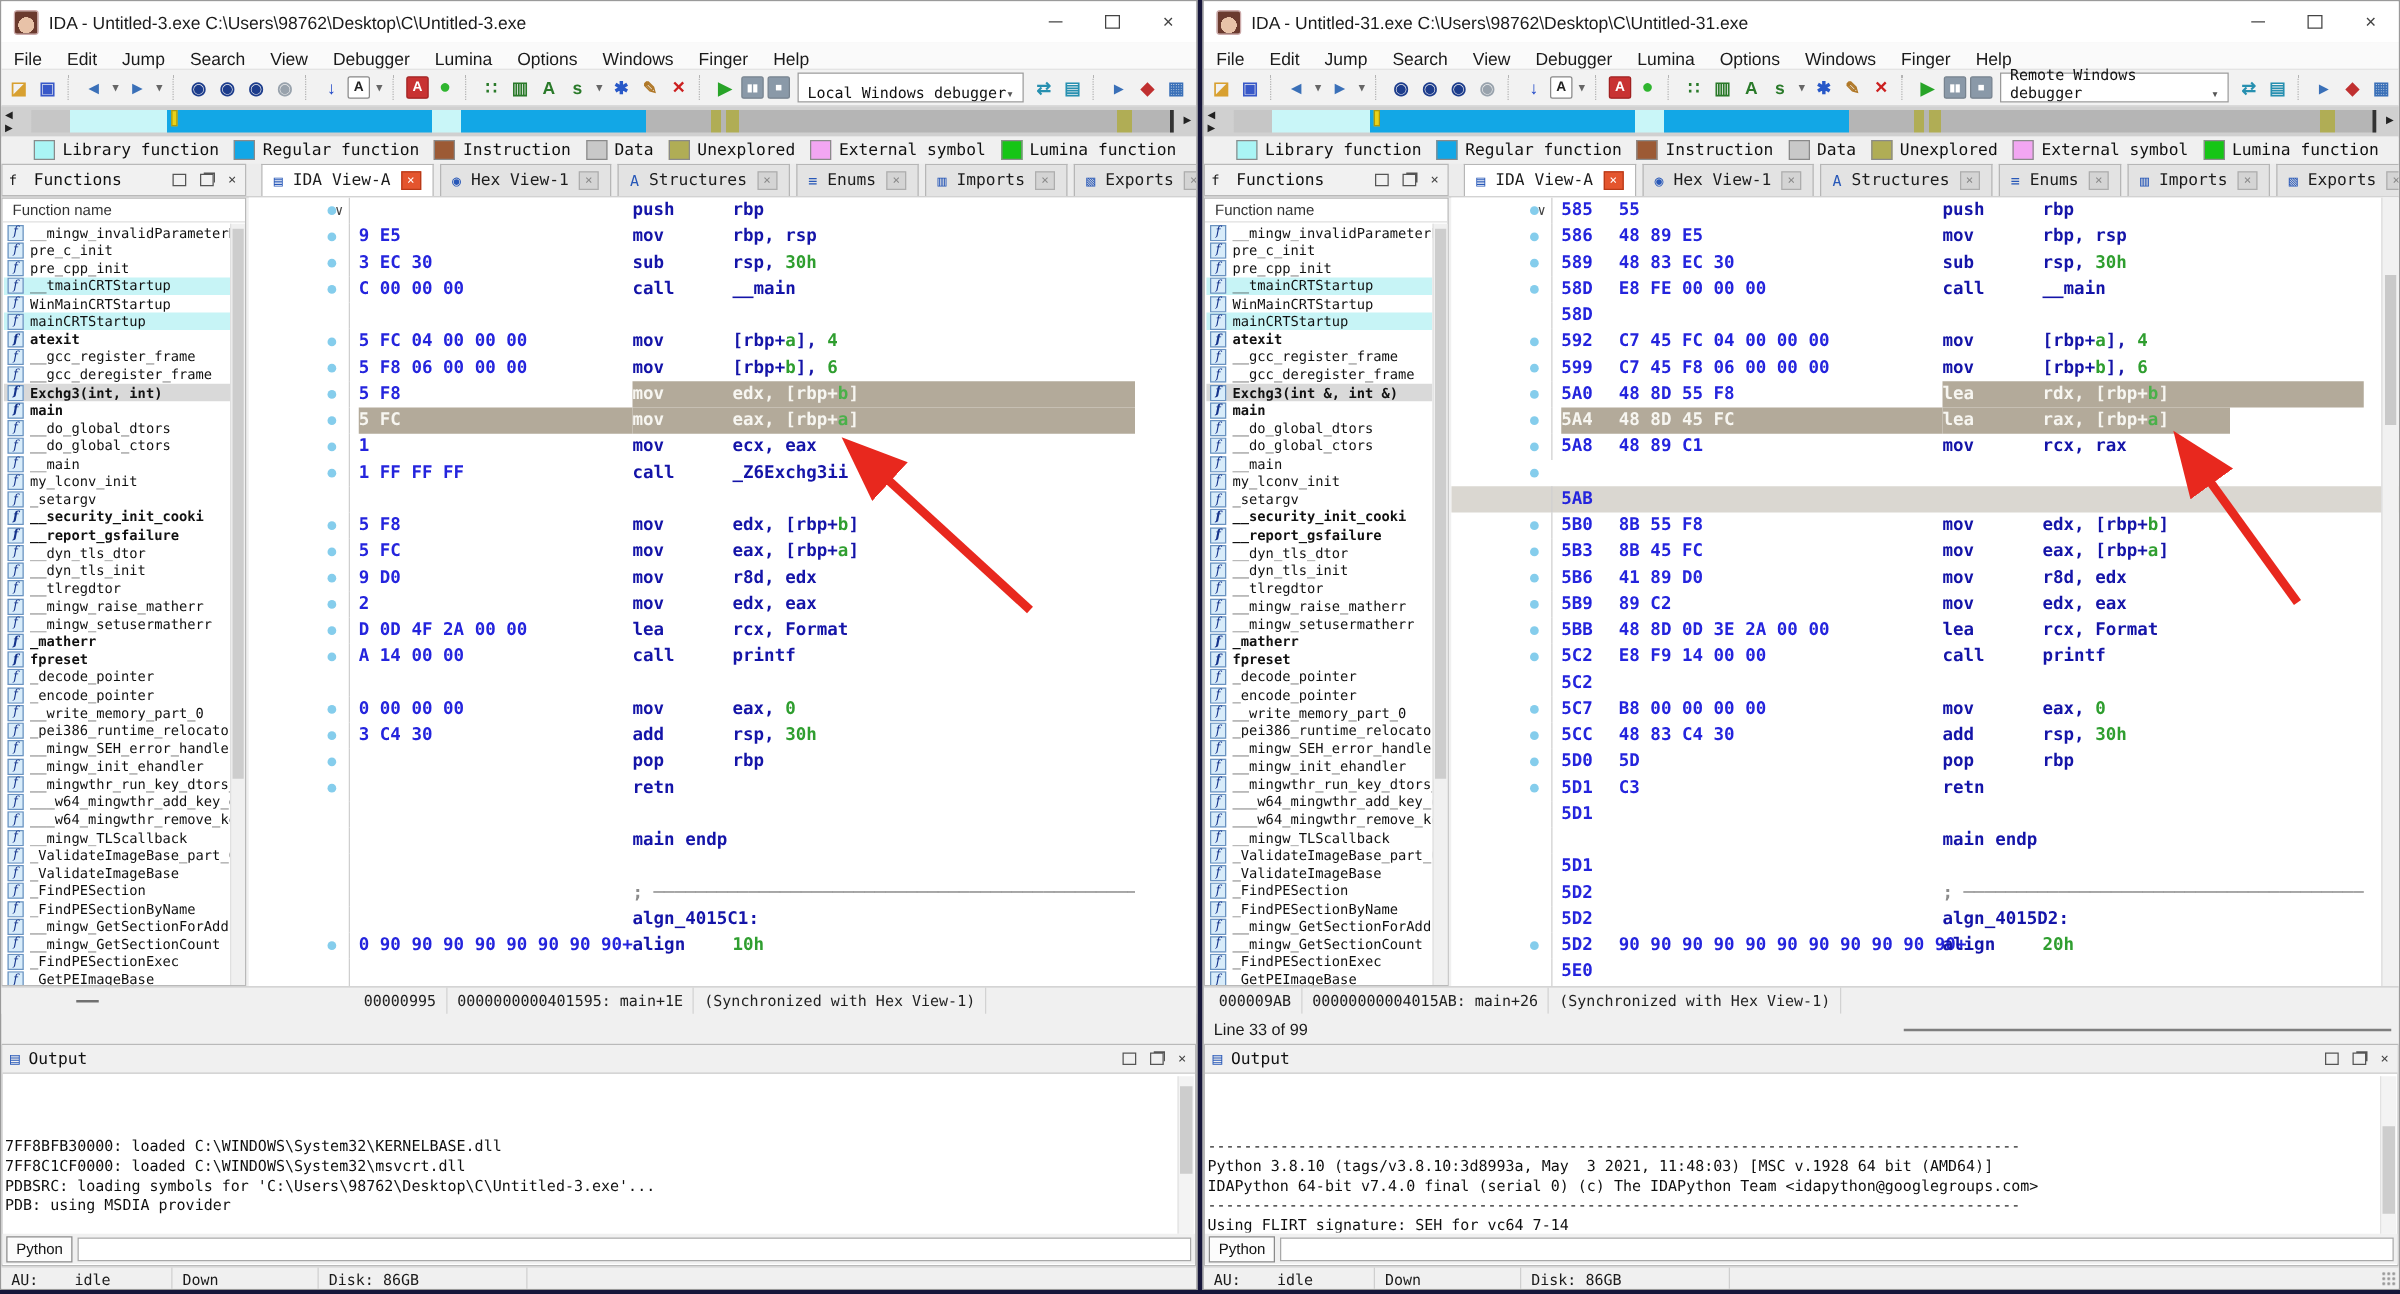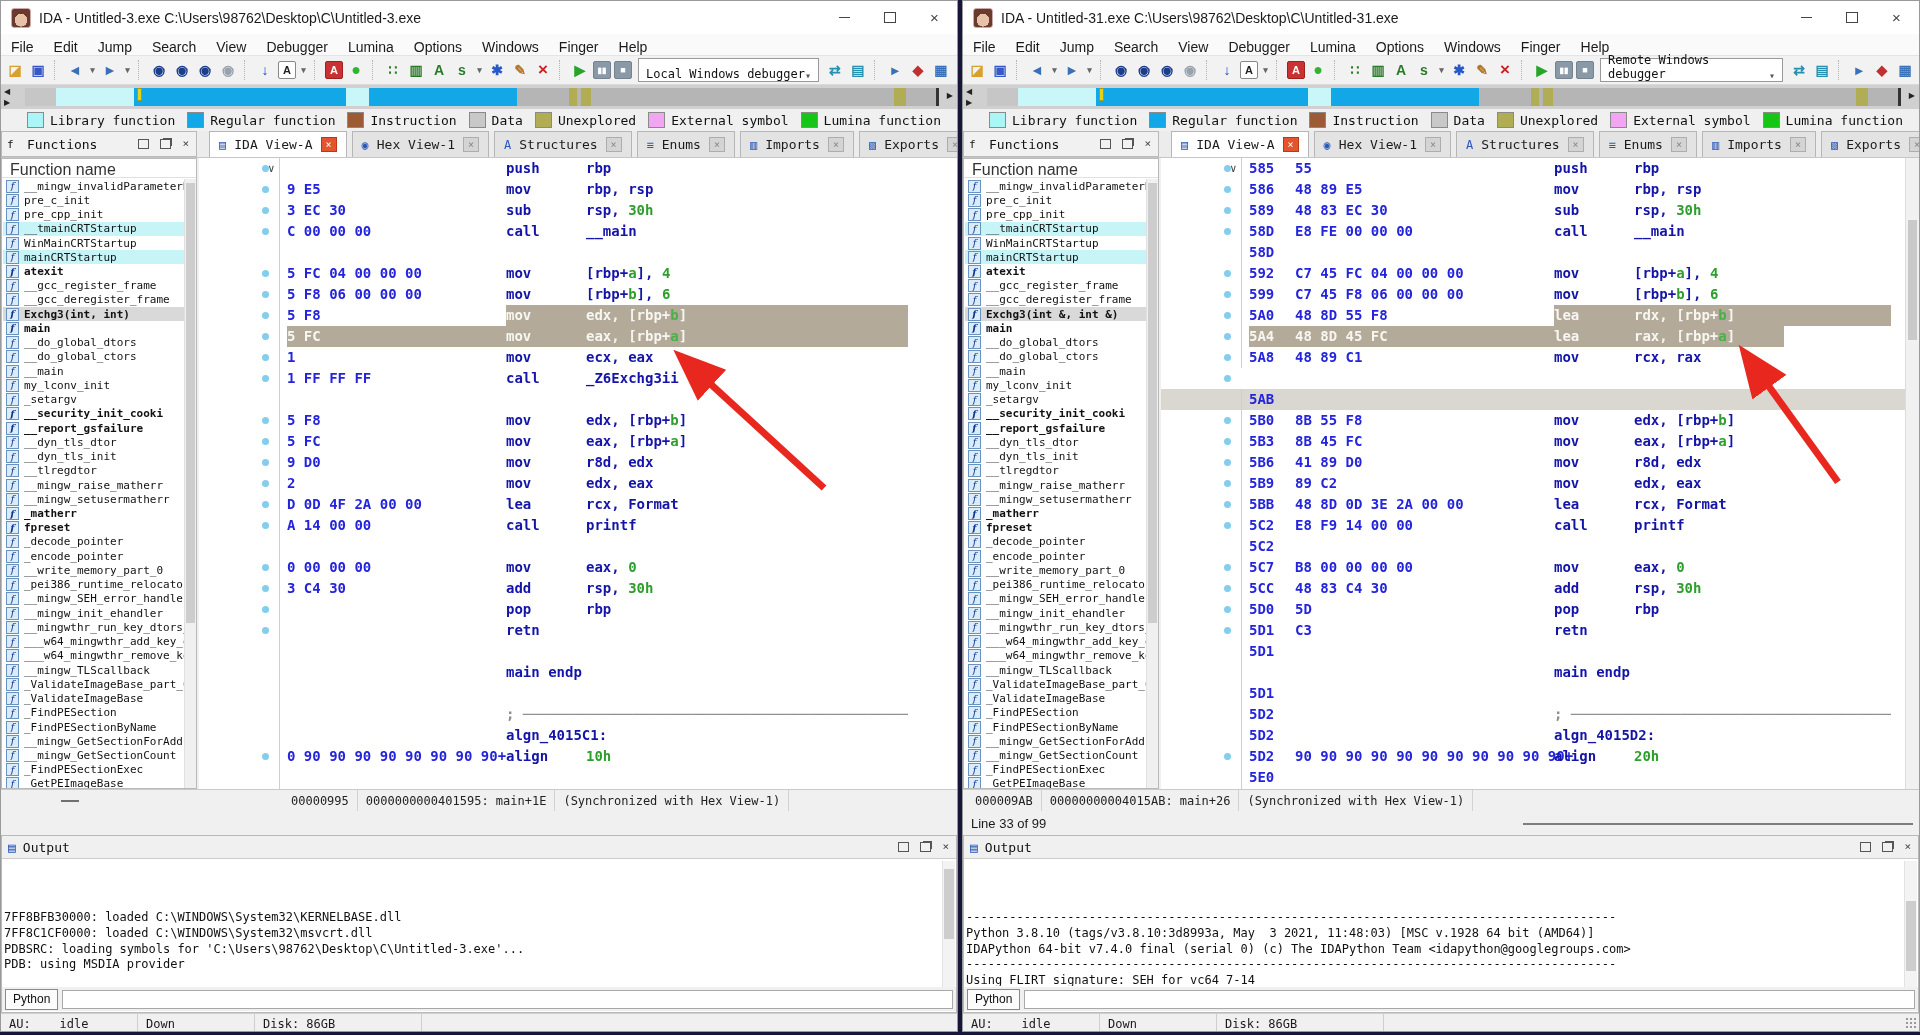--- a/index.html
+++ b/index.html
@@ -54,21 +54,21 @@
   .xbtn{font-size:11px;color:#444;line-height:10px}
   .tabs{flex:1;display:flex;align-items:flex-end;padding-left:12px;gap:5px;overflow:hidden}
   .tab{height:25px;display:flex;align-items:center;padding:0 9px;background:#e3e3e3;border:1px solid #b6b6b6;border-bottom:none;font-family:"DejaVu Sans Mono",monospace;font-size:13px;gap:8px;color:#1c1c1c;white-space:nowrap}
   .tab.active{background:#ffffff}
   .tglyph{font-size:12px}
   .tclose{width:14px;height:13px;background:#d4d4d4;color:#888;font-size:10px;display:flex;align-items:center;justify-content:center;border:1px solid #adadad;line-height:10px}
   .tab.active .tclose{background:#e4552e;color:#fff;border-color:#b83a18}
 
   
   .funcpanel{position:absolute;left:0;top:157px;width:196px;height:631px;background:#fff;border:1px solid #b9b9b9;box-sizing:border-box}
-  .fhead{height:19px;font-size:16px;color:#333;padding:2px 16px 0 8px;border-bottom:1px solid #e0e0e0;box-sizing:border-box}
+  .fhead{height:19px;font-size:12px;color:#333;padding:2px 16px 0 8px;border-bottom:1px solid #e0e0e0;box-sizing:border-box}
   .flist{position:absolute;left:1px;right:12px;top:20px;bottom:0;overflow:hidden}
   .frow{height:14.24px;display:flex;align-items:center;font-family:"DejaVu Sans Mono",monospace;font-size:11px;white-space:nowrap;color:#111;overflow:hidden}
   .frow .ficon{flex:none;width:11px;height:11px;border:1px solid #6a92c0;background:#d8ecfa;color:#16348c;font-size:10px;font-style:italic;display:flex;align-items:center;justify-content:center;margin:0 5px 0 3px;font-family:"DejaVu Serif",serif;line-height:10px}
   .frow.lib{background:#c7f4f6}
   .frow.bold{font-weight:bold}
   .frow.sel{background:#d9d9d9;font-weight:bold}
   .fsb{position:absolute;right:0;top:20px;bottom:0;width:11px;background:#f0f0f0;border-left:1px solid #e0e0e0}
   .fsb-thumb{position:absolute;left:1px;right:1px;top:4px;height:440px;background:#cdcdcd}
 
   

